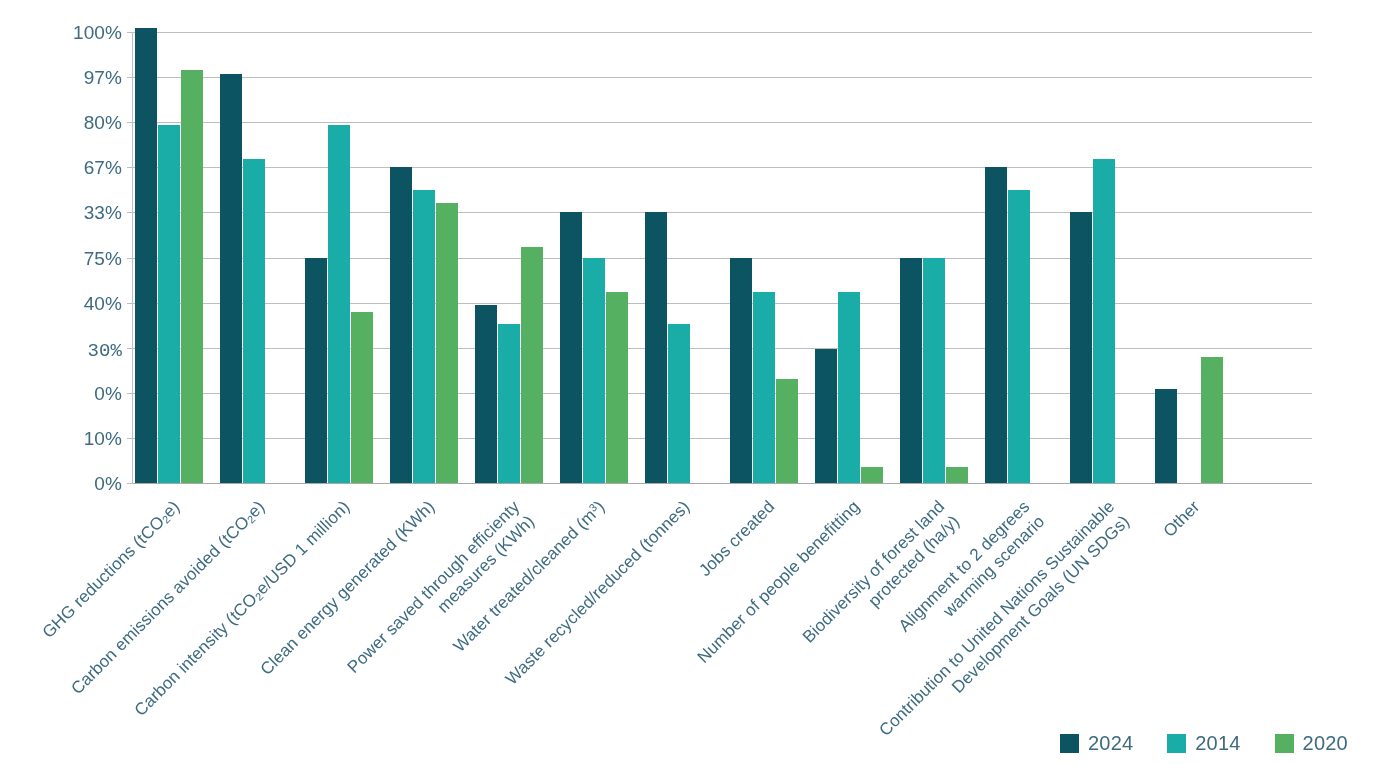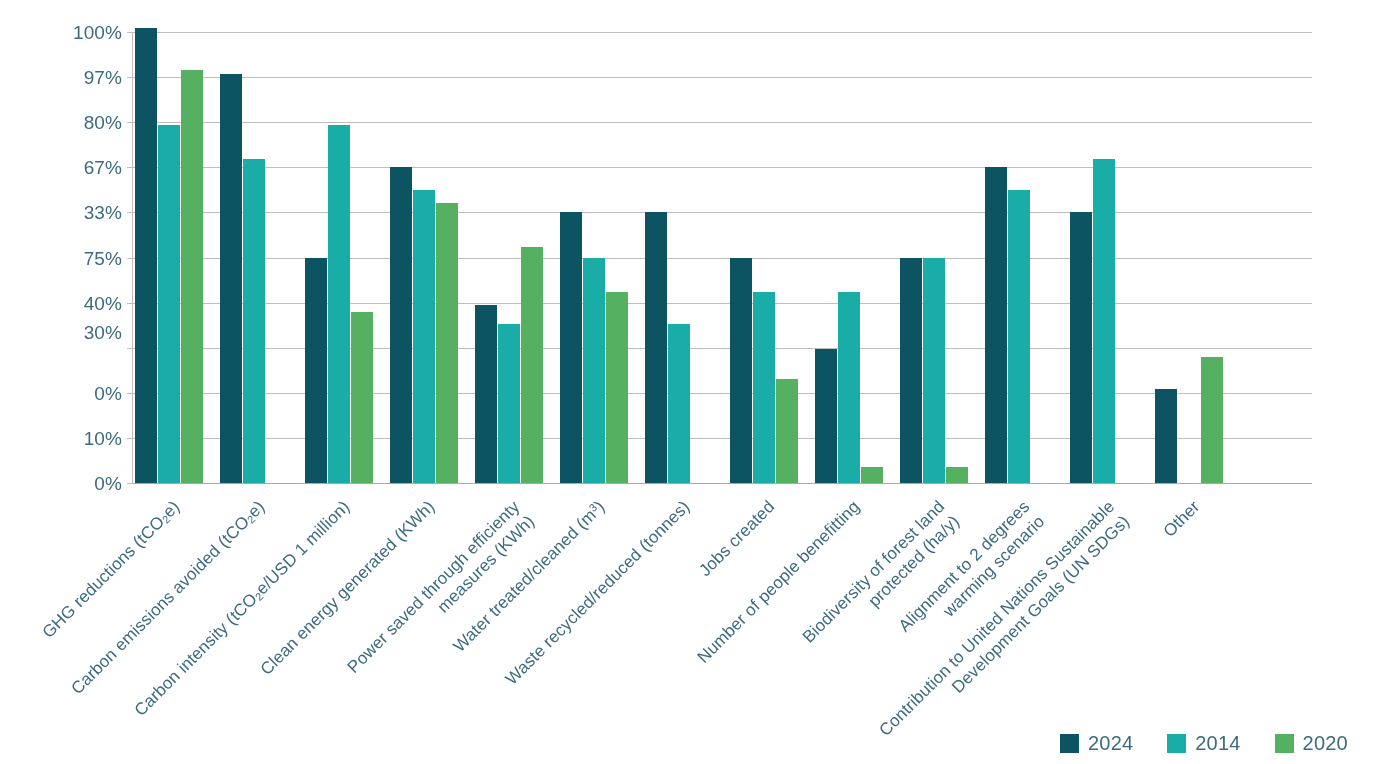--- a/index.html
+++ b/index.html
@@ -141,21 +141,21 @@
 </style>
 </head>
 <body>
 
 <div id="chart-root">
 
   <div id="y-axis">
       <div class="ytick-label" style="top: 451px;">0%</div>
       <div class="ytick-label" style="top: 405.9px;">10%</div>
       <div class="ytick-label" style="top: 360.8px;">0%</div>
-      <div class="ytick-label" style="top: 300px;">30%</div>
+      <div class="ytick-label" style="top: 319px; font-family: Liberation Mono, monospace;">30%</div>
       <div class="ytick-label" style="top: 270.6px;">40%</div>
       <div class="ytick-label" style="top: 225.5px;">75%</div>
       <div class="ytick-label" style="top: 180.4px;">33%</div>
       <div class="ytick-label" style="top: 135.3px;">67%</div>
       <div class="ytick-label" style="top: 90.2px;">80%</div>
       <div class="ytick-label" style="top: 45.1px;">97%</div>
       <div class="ytick-label" style="top: 0px;">100%</div>
     </div>
 
   <div class="axis-vline"></div>

